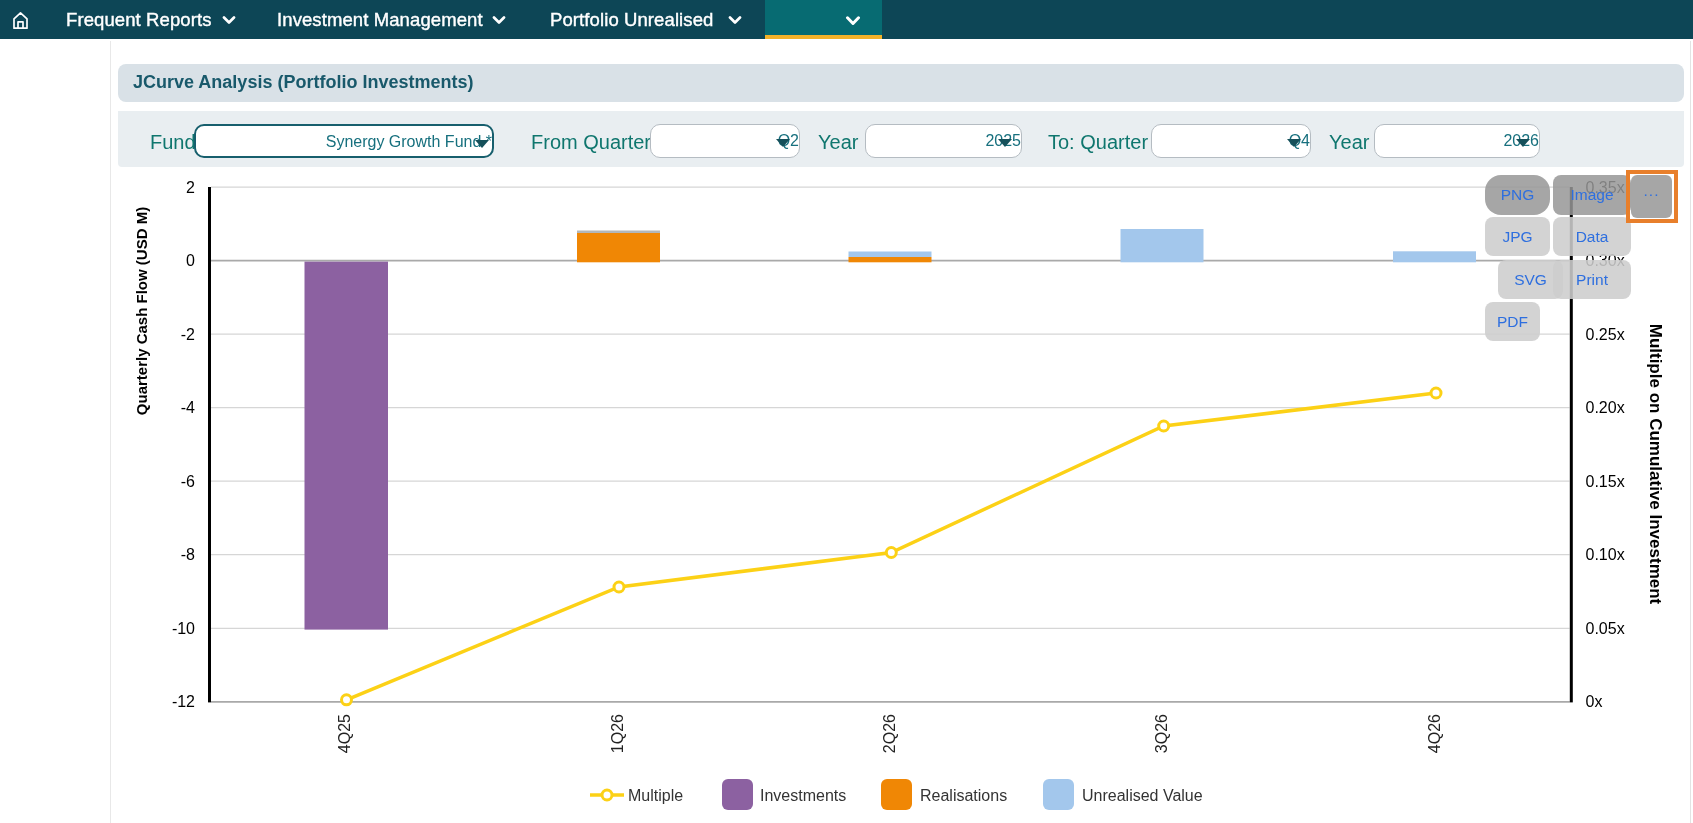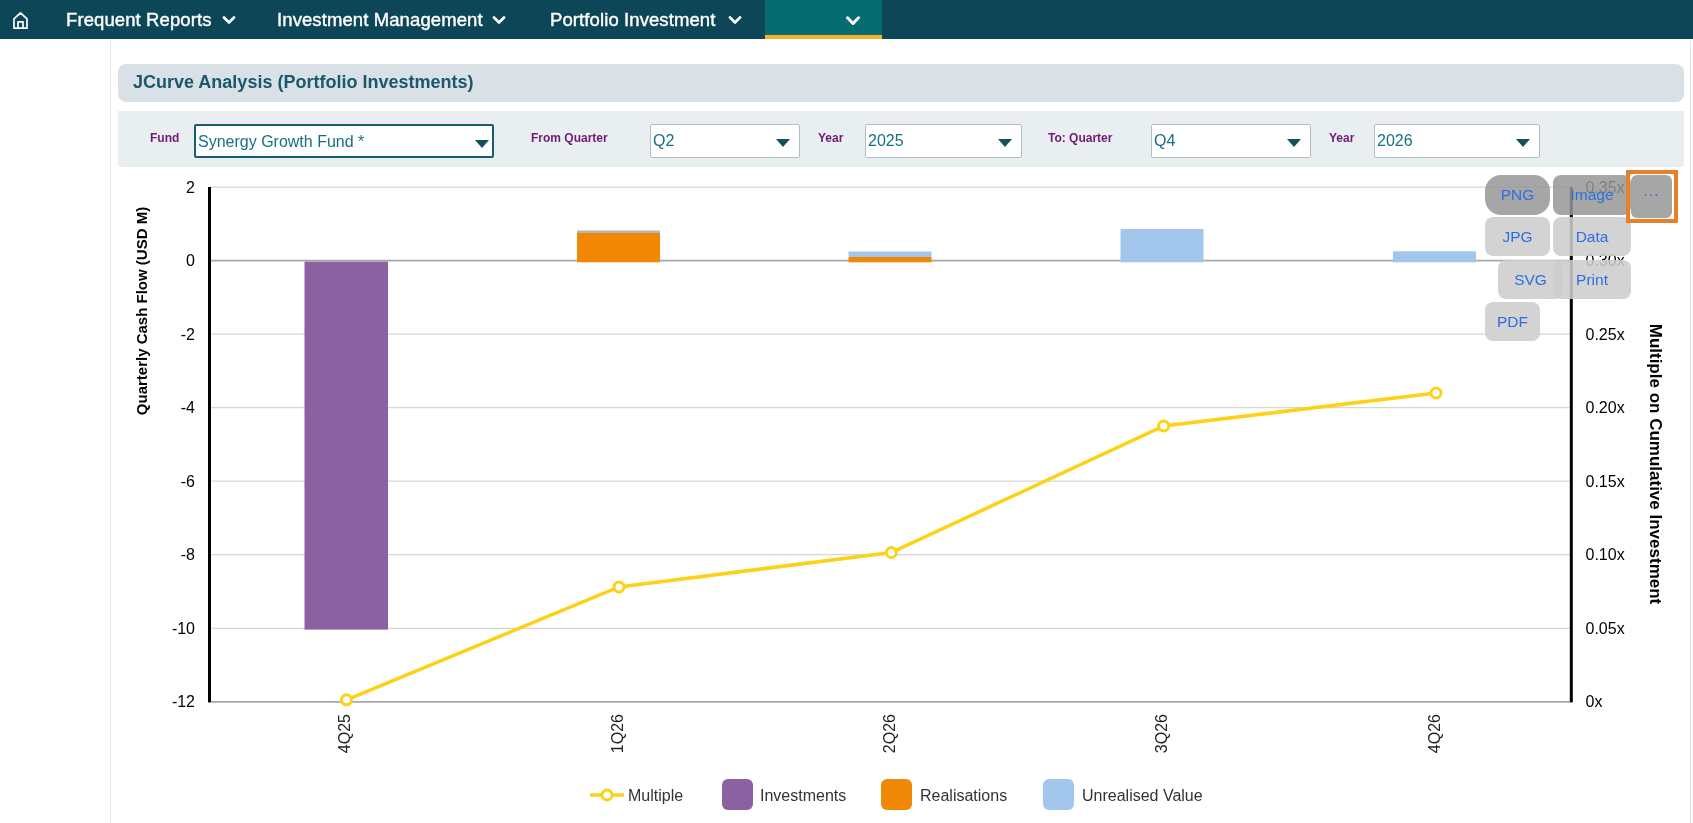--- a/index.html
+++ b/index.html
@@ -6,22 +6,22 @@
 body { width:1693px; height:823px; position:relative; font-family:"Liberation Sans",sans-serif; background:#ffffff; overflow:hidden; }
 #nav { position:absolute; left:0; top:0; width:1693px; height:39px; background:#0d4656; }
 .navitem { position:absolute; top:0; height:34px; line-height:39px; color:#ffffff; font-size:18.5px; font-weight:400; letter-spacing:0.1px; -webkit-text-stroke:0.4px #ffffff; white-space:nowrap; }
 #funds-tab { position:absolute; left:765px; top:0; width:117px; height:39px; background:#076b72; }
 #funds-underline { position:absolute; left:765px; top:35px; width:117px; height:4px; background:#f3b229; }
 .chev { position:absolute; top:16px; }
 #vline { position:absolute; left:110px; top:41px; width:1px; height:782px; background:#e8e8e8; }
 #titlebar { position:absolute; left:118px; top:63.5px; width:1566px; height:38px; background:#d9e1e7; border-radius:8px; }
 #titletext { position:absolute; left:133px; top:64px; height:37px; line-height:37px; font-size:18px; font-weight:bold; color:#19596b; }
 #filterbar { position:absolute; left:118px; top:111px; width:1566px; height:56px; background:#e9eef1; border-radius:0 0 4px 4px; }
-.flabel { position:absolute; top:131px; font-size:12px; font-weight:bold; color:#701a75; }
-.sel { position:absolute; top:124px; height:34px; background:#ffffff; border-radius:2px; font-size:16px; color:#17707e; line-height:32px; padding-left:2px; }
+.flabel { position:absolute; top:131px; font-size:20px; font-weight:normal; color:#0f766e; }
+.sel { position:absolute; top:124px; height:34px; background:#ffffff; border-radius:10px; font-size:16px; color:#17707e; line-height:32px; padding-left:13px;text-align:right; }
 .sel.fund { border:2px solid #175f6d; }
 .sel.grey { border:1px solid #b5bcc2; }
 .caret { position:absolute; top:14px; width:0; height:0; border-left:7px solid transparent; border-right:7px solid transparent; border-top:8px solid #15505a; }
 .btn { position:absolute; border-radius:8px; text-align:center; color:#2e6fdf; font-size:15.5px; }
 .btn.dark { background:rgba(150,150,150,0.85); }
 .btn.lite { background:rgba(205,205,205,0.88); }
 #dotsborder { position:absolute; left:1625.5px; top:169.5px; width:52px; height:53px; border:4.5px solid #e87f2b; background:transparent; }
 </style>
 </head>
 <body>
@@ -32,21 +32,21 @@
  <path d="M2 7.8 L8.5 1.8 L15 7.8 L15 17.2 L2 17.2 Z M6 17.2 L6 10.8 L11 10.8 L11 17.2" fill="none" stroke="#ffffff" stroke-width="1.7" stroke-linejoin="round"></path>
 </svg>
 <div class="navitem" style="left:66px;">Frequent Reports</div>
 <svg class="chev" style="left:222px" width="14" height="9" viewBox="0 0 14 9">
     <path d="M2 1.5 L7 6.5 L12 1.5" fill="none" stroke="#fff" stroke-width="2.7" stroke-linecap="round" stroke-linejoin="round"></path>
   </svg>
 <div class="navitem" style="left:277px;">Investment Management</div>
 <svg class="chev" style="left:492px" width="14" height="9" viewBox="0 0 14 9">
     <path d="M2 1.5 L7 6.5 L12 1.5" fill="none" stroke="#fff" stroke-width="2.7" stroke-linecap="round" stroke-linejoin="round"></path>
   </svg>
-<div class="navitem" style="left:550px;">Portfolio Investment</div>
+<div class="navitem" style="left:550px;">Portfolio Unrealised</div>
 <svg class="chev" style="left:728px" width="14" height="9" viewBox="0 0 14 9">
     <path d="M2 1.5 L7 6.5 L12 1.5" fill="none" stroke="#fff" stroke-width="2.7" stroke-linecap="round" stroke-linejoin="round"></path>
   </svg>
 <div class="navitem" style="left:783px;font-weight:bold;margin-top:48px;">Funds</div>
 <svg class="chev" style="left:845px;top:16px" width="16" height="10" viewBox="0 0 16 10">
     <path d="M2.5 1.8 L8 7.5 L13.5 1.8" fill="none" stroke="#fff" stroke-width="3" stroke-linecap="round" stroke-linejoin="round"></path>
   </svg>
 <div id="vline"></div>
 <div style="position:absolute;left:1689.5px;top:41px;width:1px;height:782px;background:#e3e3e3;"></div>
 <div id="titlebar"></div>

